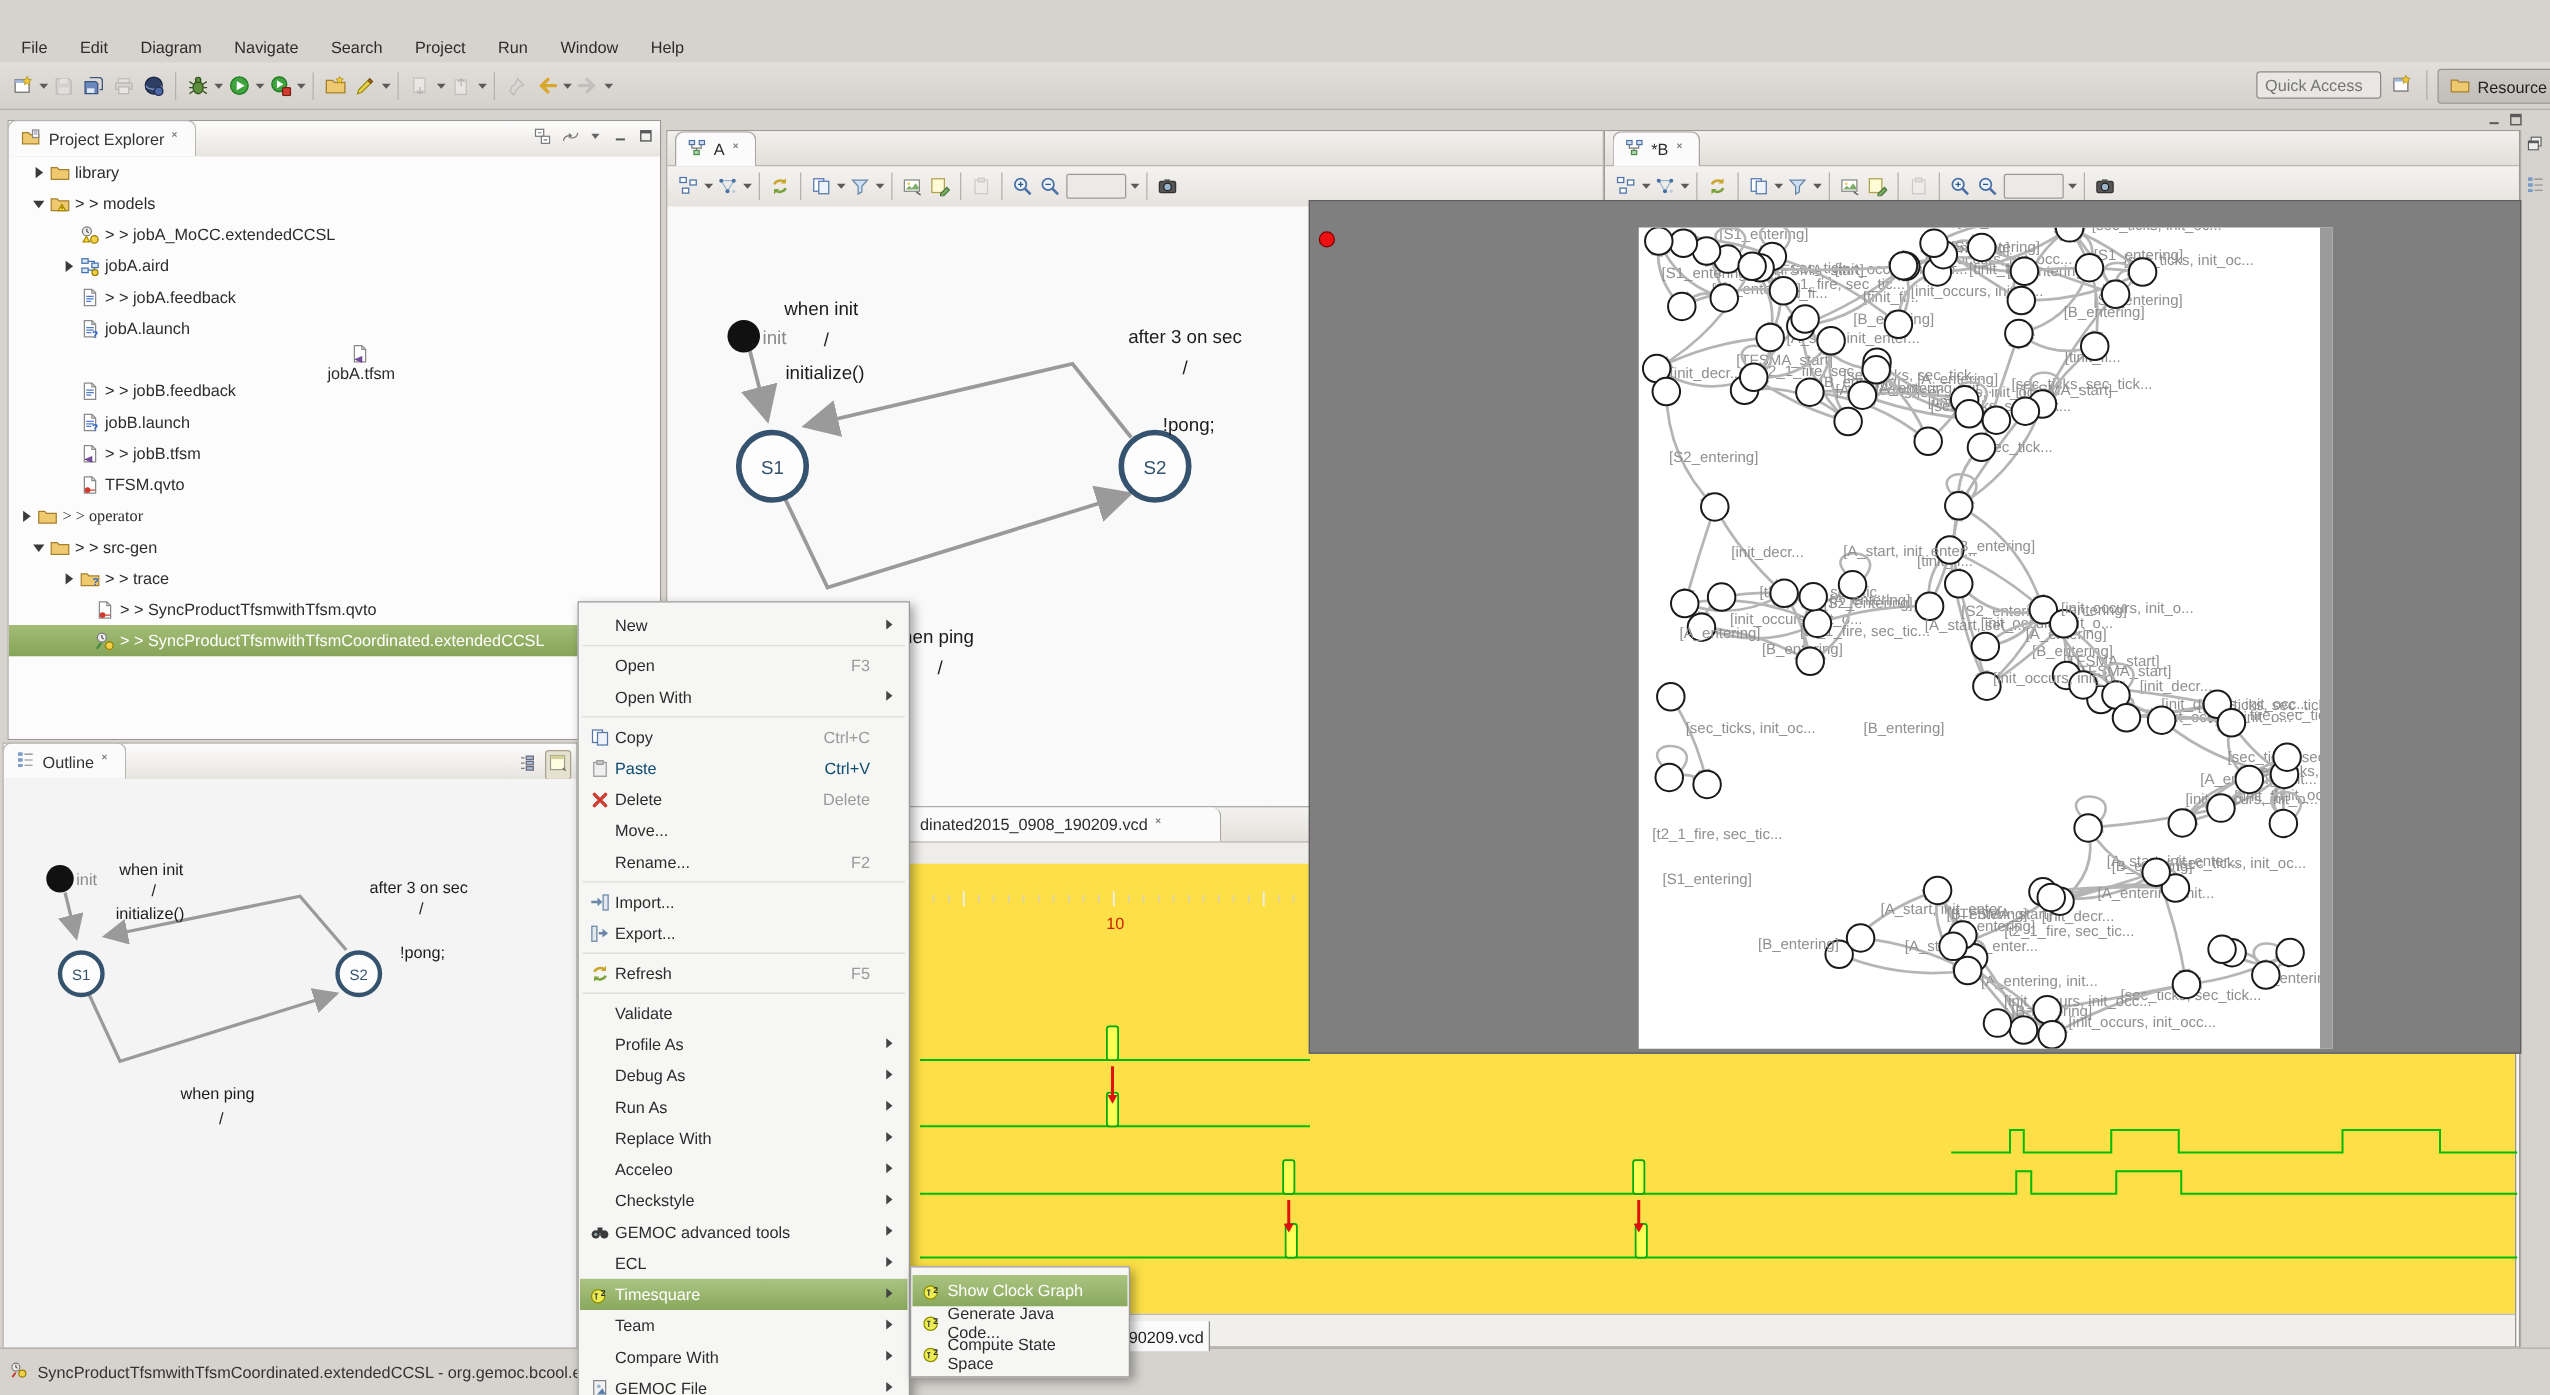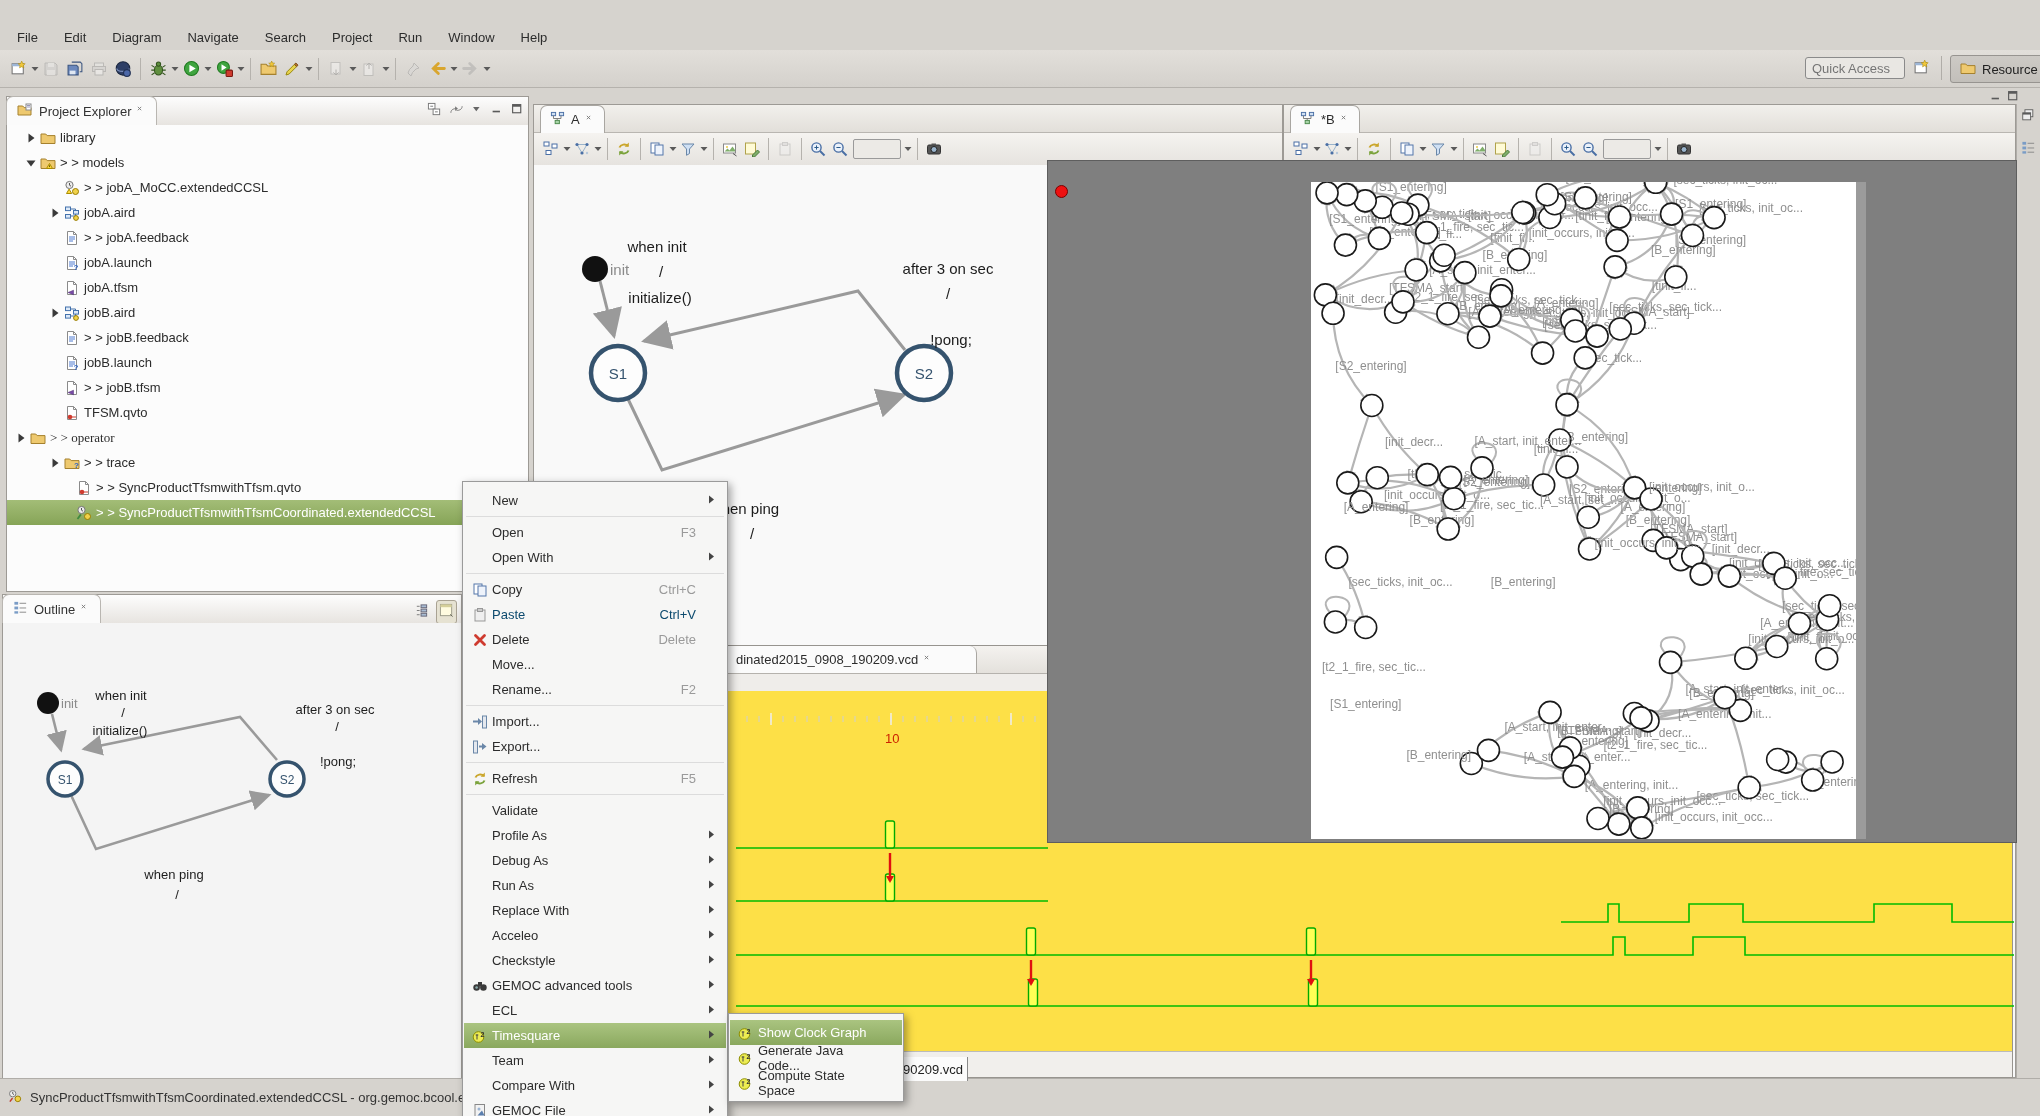--- a/index.html
+++ b/index.html
@@ -649,47 +649,30 @@
           <span class="ticon">
             <svg width="16" height="16" viewBox="0 0 16 16">
               <path d="M3.5 1.5h6l3 3v10h-9z" fill="#fff" stroke="#8a8a8a"></path>
               <path d="M9.5 1.5v3h3" fill="none" stroke="#8a8a8a"></path>
               <path d="M5 7h6M5 9h6M5 11h4" stroke="#4f7bd0" stroke-width="1" fill="none"></path>
               <text x="9.5" y="15" font-size="8" fill="#2b62c9" font-weight="bold">?</text>
             </svg>
           </span>
           <span class="tlabel">jobA.launch</span>
         </div>
-        <div class="trow" style="padding-left: 40px;">
+        <div class="trow" style="padding-left: 40px; flex-direction: column;">
           <span class="arr"></span>
           <span class="ticon">
             <svg width="16" height="16" viewBox="0 0 16 16">
               <path d="M3.5 1.5h6l3 3v10h-9z" fill="#fff" stroke="#8a8a8a"></path>
               <path d="M9.5 1.5v3h3" fill="none" stroke="#8a8a8a"></path>
               <path d="M4 12.5l5.5-2.3v4.6z" fill="#7a4ba8" stroke="#4d2d70" stroke-width=".5"></path>
             </svg>
           </span>
           <span class="tlabel">jobA.tfsm</span>
-        </div>
-        <div class="trow" style="padding-left: 40px;">
-          <span class="arr">
-            <svg width="10" height="10" viewBox="0 0 10 10">
-              <path d="M2.5 0.5l6 4.5-6 4.5z" fill="#3a3a3a"></path>
-            </svg>
-          </span>
-          <span class="ticon">
-            <svg width="16" height="16" viewBox="0 0 16 16">
-              <rect x="1.5" y="2" width="5" height="3.6" fill="#dce9f8" stroke="#4472ac"></rect>
-              <rect x="9.5" y="5.5" width="5" height="3.6" fill="#dce9f8" stroke="#4472ac"></rect>
-              <rect x="1.5" y="9.5" width="5" height="3.6" fill="#dce9f8" stroke="#4472ac"></rect>
-              <path d="M6.5 4h5v1.5M6.5 11h5V9" fill="none" stroke="#4472ac"></path>
-              <circle cx="12" cy="13" r="2.4" fill="#f0d24a" stroke="#9a7d00"></circle>
-            </svg>
-          </span>
-          <span class="tlabel">jobB.aird</span>
         </div>
         <div class="trow" style="padding-left: 40px;">
           <span class="arr"></span>
           <span class="ticon">
             <svg width="16" height="16" viewBox="0 0 16 16">
               <path d="M3.5 1.5h6l3 3v10h-9z" fill="#fff" stroke="#8a8a8a"></path>
               <path d="M9.5 1.5v3h3" fill="none" stroke="#8a8a8a"></path>
               <path d="M5 7h6M5 9h6M5 11h4" stroke="#4f7bd0" stroke-width="1" fill="none"></path>
             </svg>
           </span>
@@ -735,20 +718,33 @@
             <svg width="10" height="10" viewBox="0 0 10 10">
               <path d="M2.5 0.5l6 4.5-6 4.5z" fill="#3a3a3a"></path>
             </svg>
           </span>
           <span class="ticon">
             <svg width="16" height="16" viewBox="0 0 16 16">
               <path d="M1 4h4.7L7.2 5.6H15V13.5H1z" fill="#eec96f" stroke="#a5812e"></path>
             </svg>
           </span>
           <span class="tlabel">&gt; &gt; operator</span>
+        </div>
+        <div class="trow" style="padding-left: 16px;">
+          <span class="arr">
+            <svg width="10" height="10" viewBox="0 0 10 10">
+              <path d="M0.5 2.5h9L5 8.5z" fill="#3a3a3a"></path>
+            </svg>
+          </span>
+          <span class="ticon">
+            <svg width="16" height="16" viewBox="0 0 16 16">
+              <path d="M1 4h4.7L7.2 5.6H15V13.5H1z" fill="#eec96f" stroke="#a5812e"></path>
+            </svg>
+          </span>
+          <span class="tlabel">&gt; &gt; src-gen</span>
         </div>
         <div class="trow" style="padding-left: 40px;">
           <span class="arr">
             <svg width="10" height="10" viewBox="0 0 10 10">
               <path d="M2.5 0.5l6 4.5-6 4.5z" fill="#3a3a3a"></path>
             </svg>
           </span>
           <span class="ticon">
             <svg width="16" height="16" viewBox="0 0 16 16">
               <path d="M1 4h4.7L7.2 5.6H15V13.5H1z" fill="#eec96f" stroke="#a5812e"></path>

